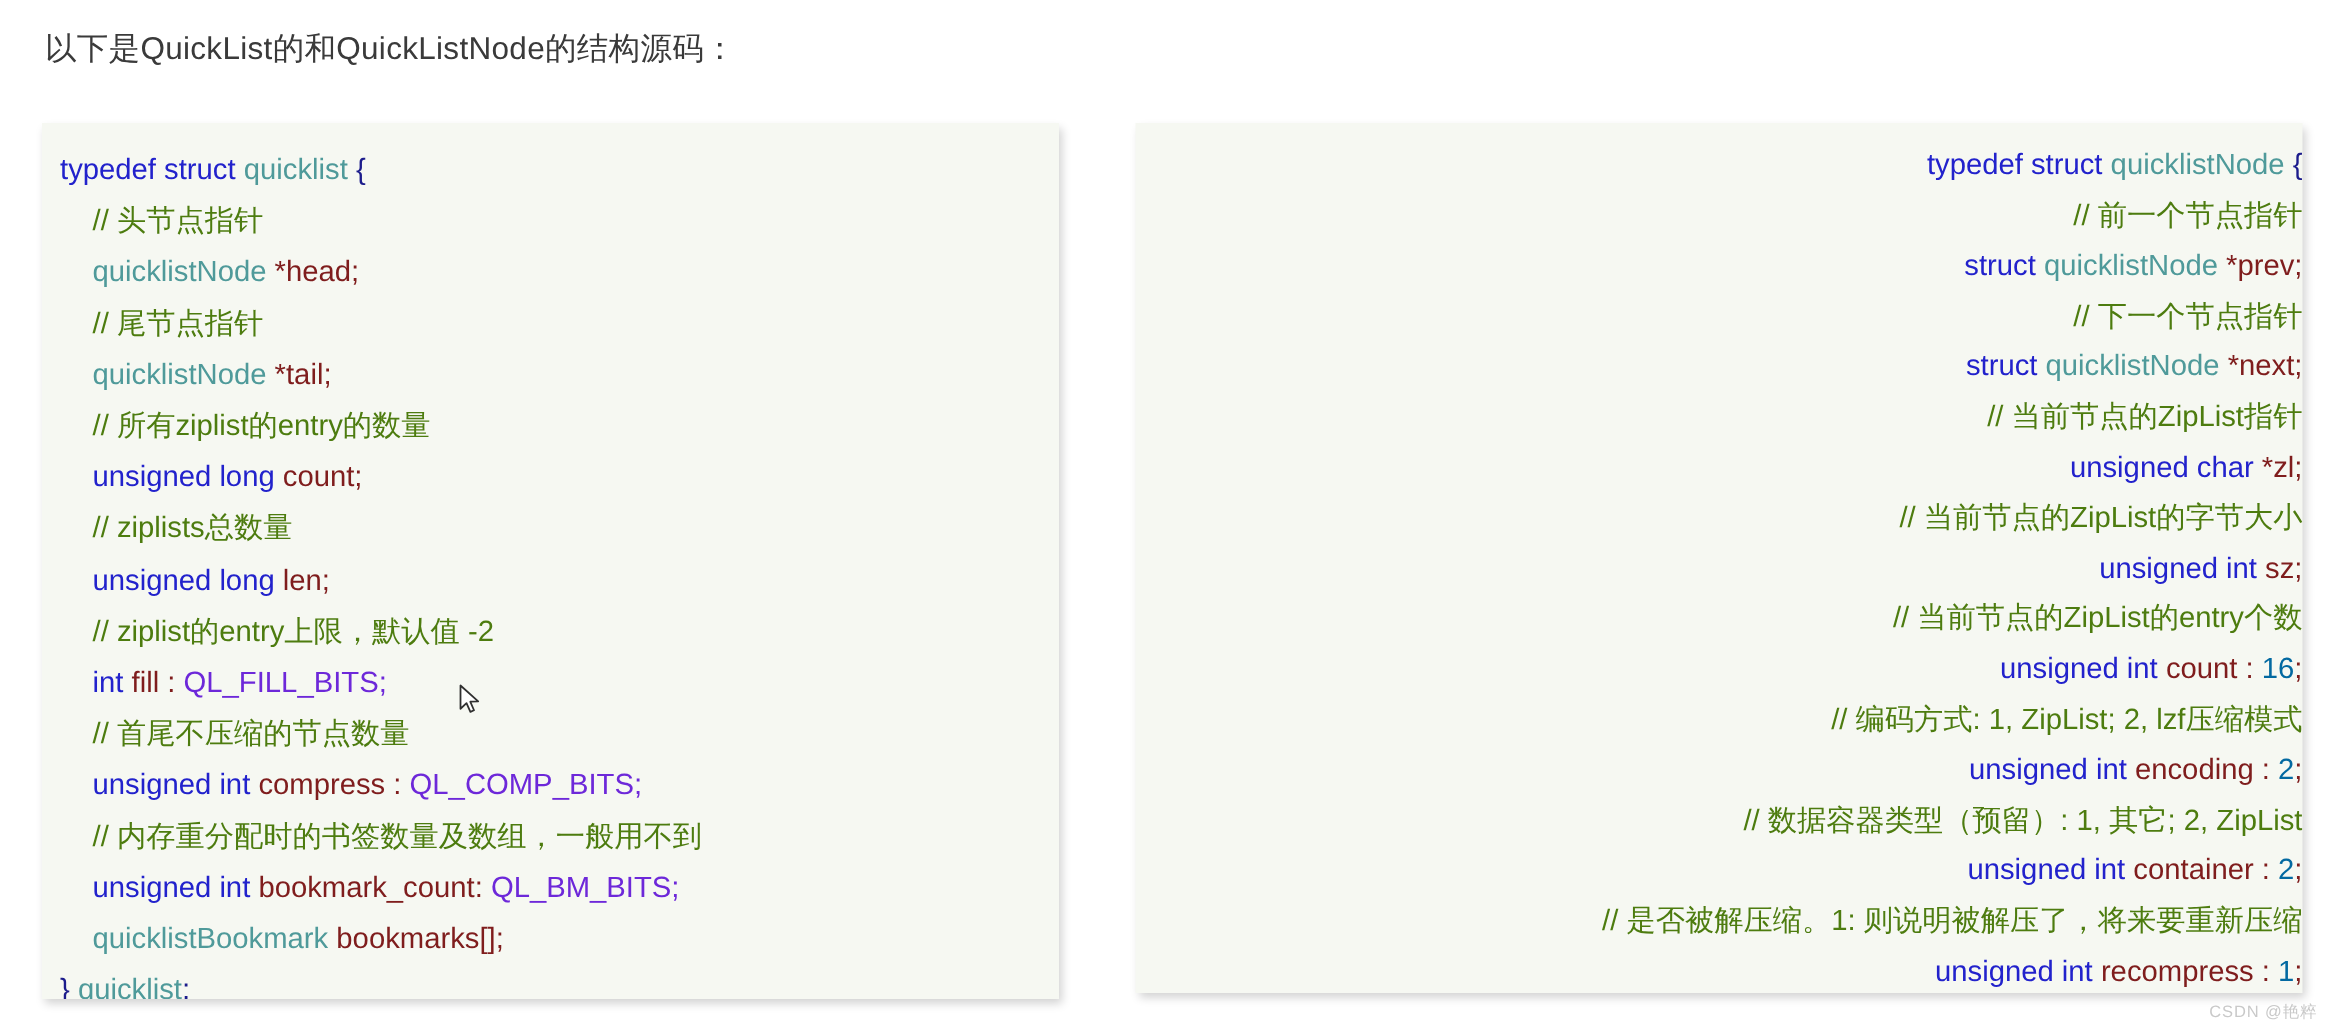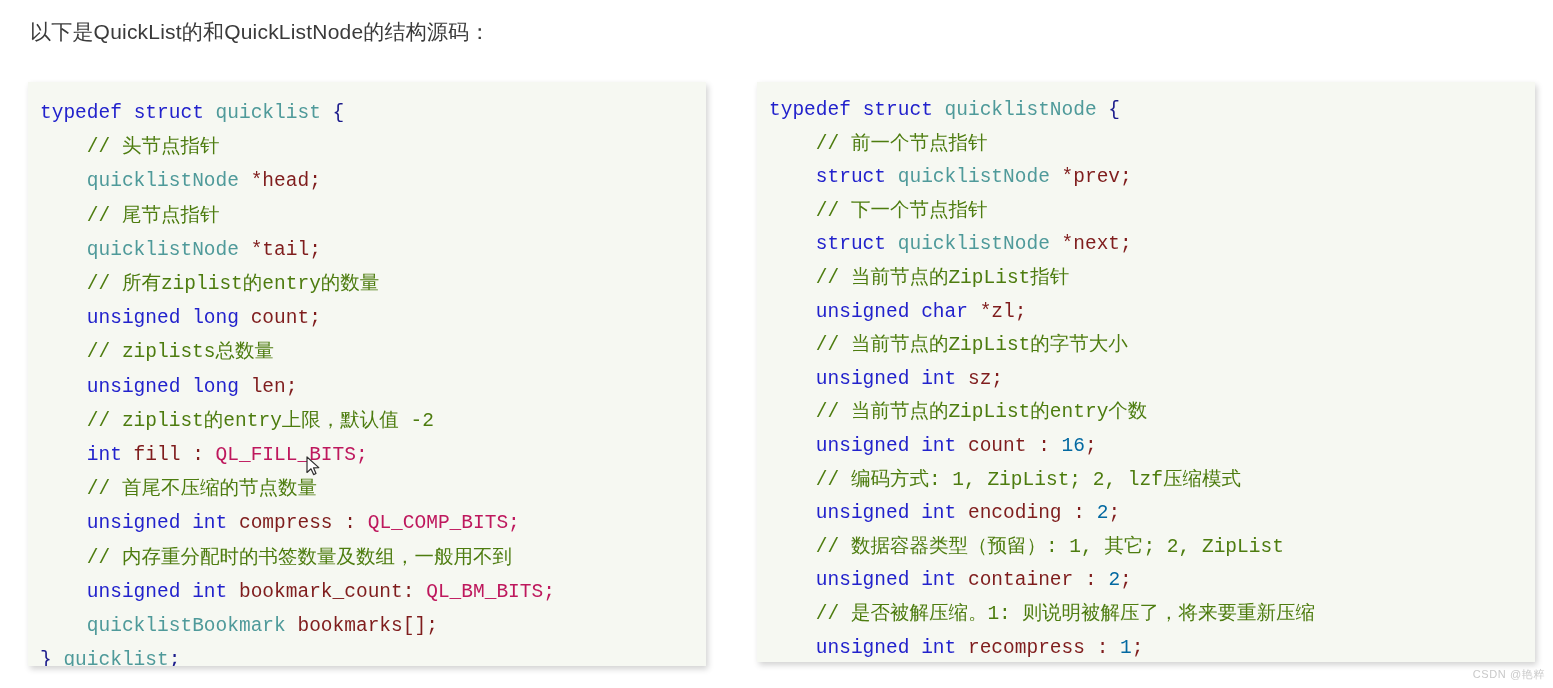--- a/index.html
+++ b/index.html
@@ -42,43 +42,44 @@
 
   #code-card-quicklistnode {
     left: 757px;
     top: 82px;
     width: 778px;
     height: 580px;
   }
 
   .code-body {
     padding: 14px 0 10px 12px;
-    font-family: Liberation Mono, monospace;
+    font-family: Liberation Sans, sans-serif;
     font-size: 19.5px;
     line-height: 34.2px;
     white-space: pre;
   }
 
   #code-card-quicklistnode .code-body {
     padding-top: 12px;
     line-height: 33.6px;
+    text-align: right;
   }
 
   .code-line {
     white-space: pre;
   }
 
   
   .kw   { color: #2222cc; }
   .typ  { color: #4f9a9a; }
   .idn  { color: #7f1d1d; }
   .cmt  { color: #4d7c0f; }
   .num  { color: #0369a1; }
   .pun  { color: #1c1c8c; }
-  .mac  { color: #be185d; }
+  .mac  { color: #6d28d9; }
 
   #mouse-cursor {
     position: absolute;
     left: 306px;
     top: 456px;
     width: 16px;
     height: 22px;
     pointer-events: none;
   }
 

